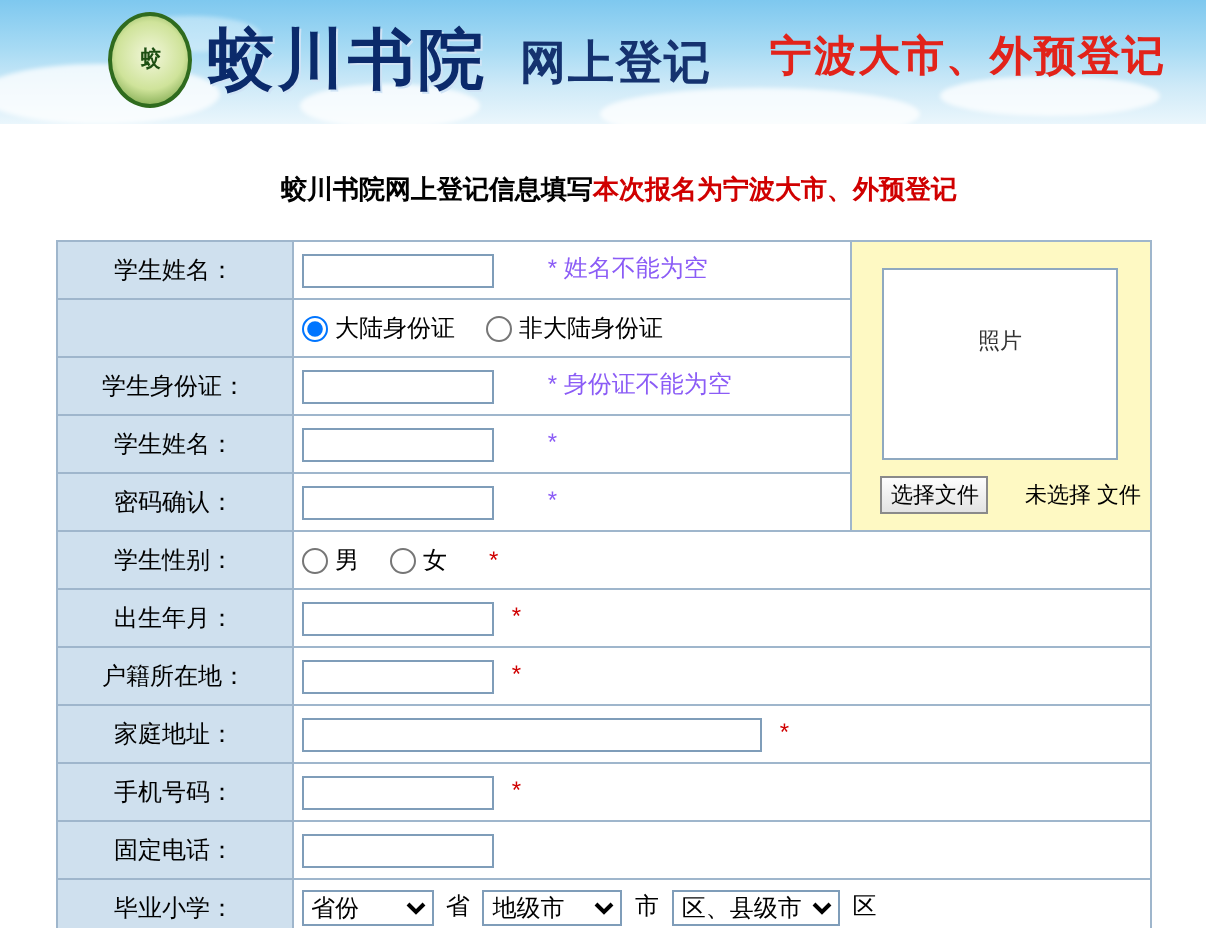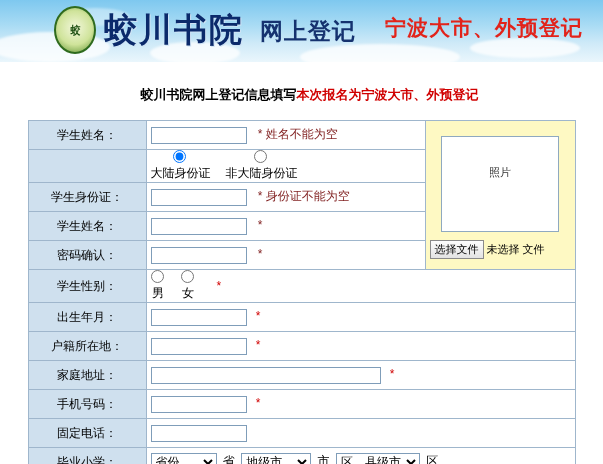--- a/index.html
+++ b/index.html
@@ -112,23 +112,23 @@
   .inp{
     width:96px;height:17px;
     border:1px solid #7f9db9;
     background:#fff;
     font-size:12px;
     padding:0 2px;
     vertical-align:middle;
   }
   .inp.wide{ width:230px; }
   .req{ color:#d00000; margin-left:6px; font-size:12px; }
-  .reqtext{ color:#7f1d1d; margin-left:8px; font-size:12px; }
+  .reqtext{ color:#8b5cf6; margin-left:24px; font-size:12px; }
   .radio-line{ display:flex;align-items:center;gap:3px; font-size:12px;}
-  .radio-line label{ margin-right:12px; display:inline-flex; align-items:center; gap:2px;flex-direction:column;}
+  .radio-line label{ margin-right:12px; display:inline-flex; align-items:center; gap:2px;}
   input[type=radio]{ margin:0 2px 0 0; vertical-align:middle; }
 
   
   td.photo-cell{
     width:150px;
     background:#fef9c3;
     vertical-align:top;
     padding:6px;
     text-align:center;
   }
@@ -137,21 +137,21 @@
     border:1px solid #8fa9c0;
     margin:4px auto 8px auto;
     background:#fff;
     position:relative;
   }
   .photo-box span{
     position:absolute; left:0; right:0; top:28px;
     font-size:11px; color:#333;
   }
   .file-row{
-    display:flex; justify-content:flex-start; align-items:center; gap:3px;
+    display:flex; justify-content:flex-end; align-items:center; gap:18px;
     font-size:11px;
   }
   .file-btn{
     border:1px solid #8a8a8a;
     background:linear-gradient(180deg,#fdfdfd,#e3e3e3);
     padding:1px 4px;
     font-size:11px;
     white-space:nowrap;
   }
   .file-none{ font-size:11px; color:#000; white-space:nowrap;}

